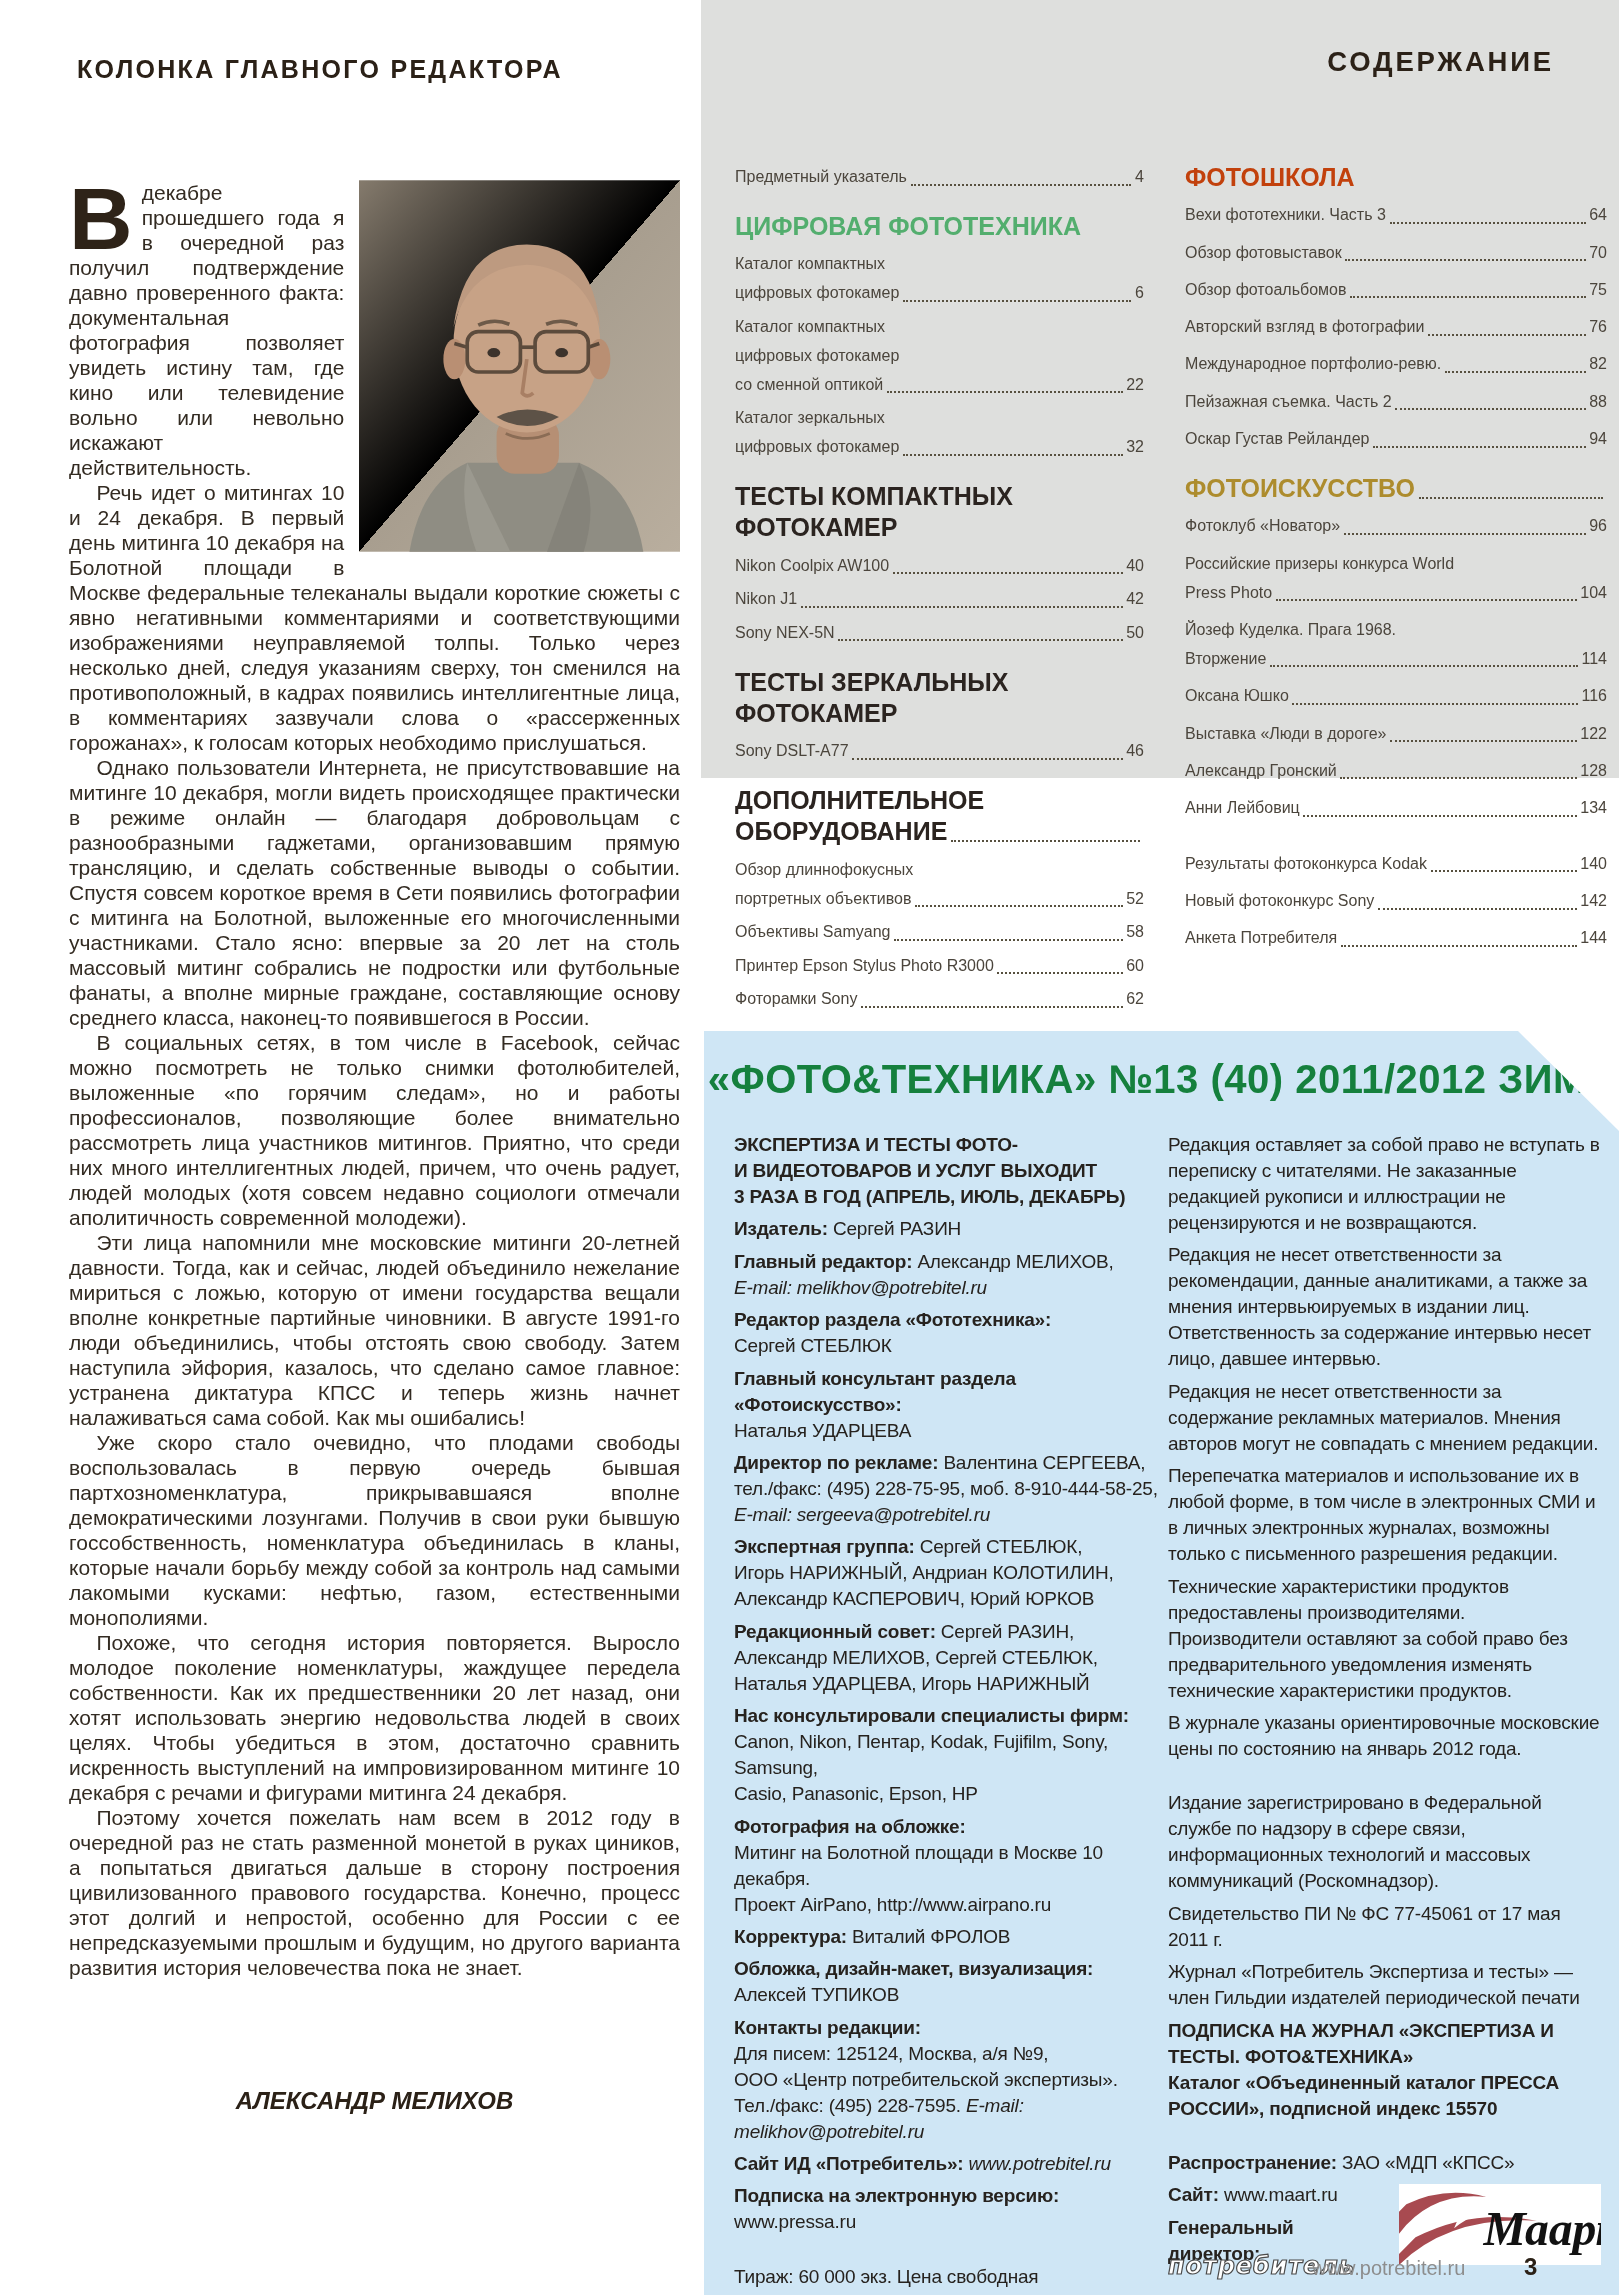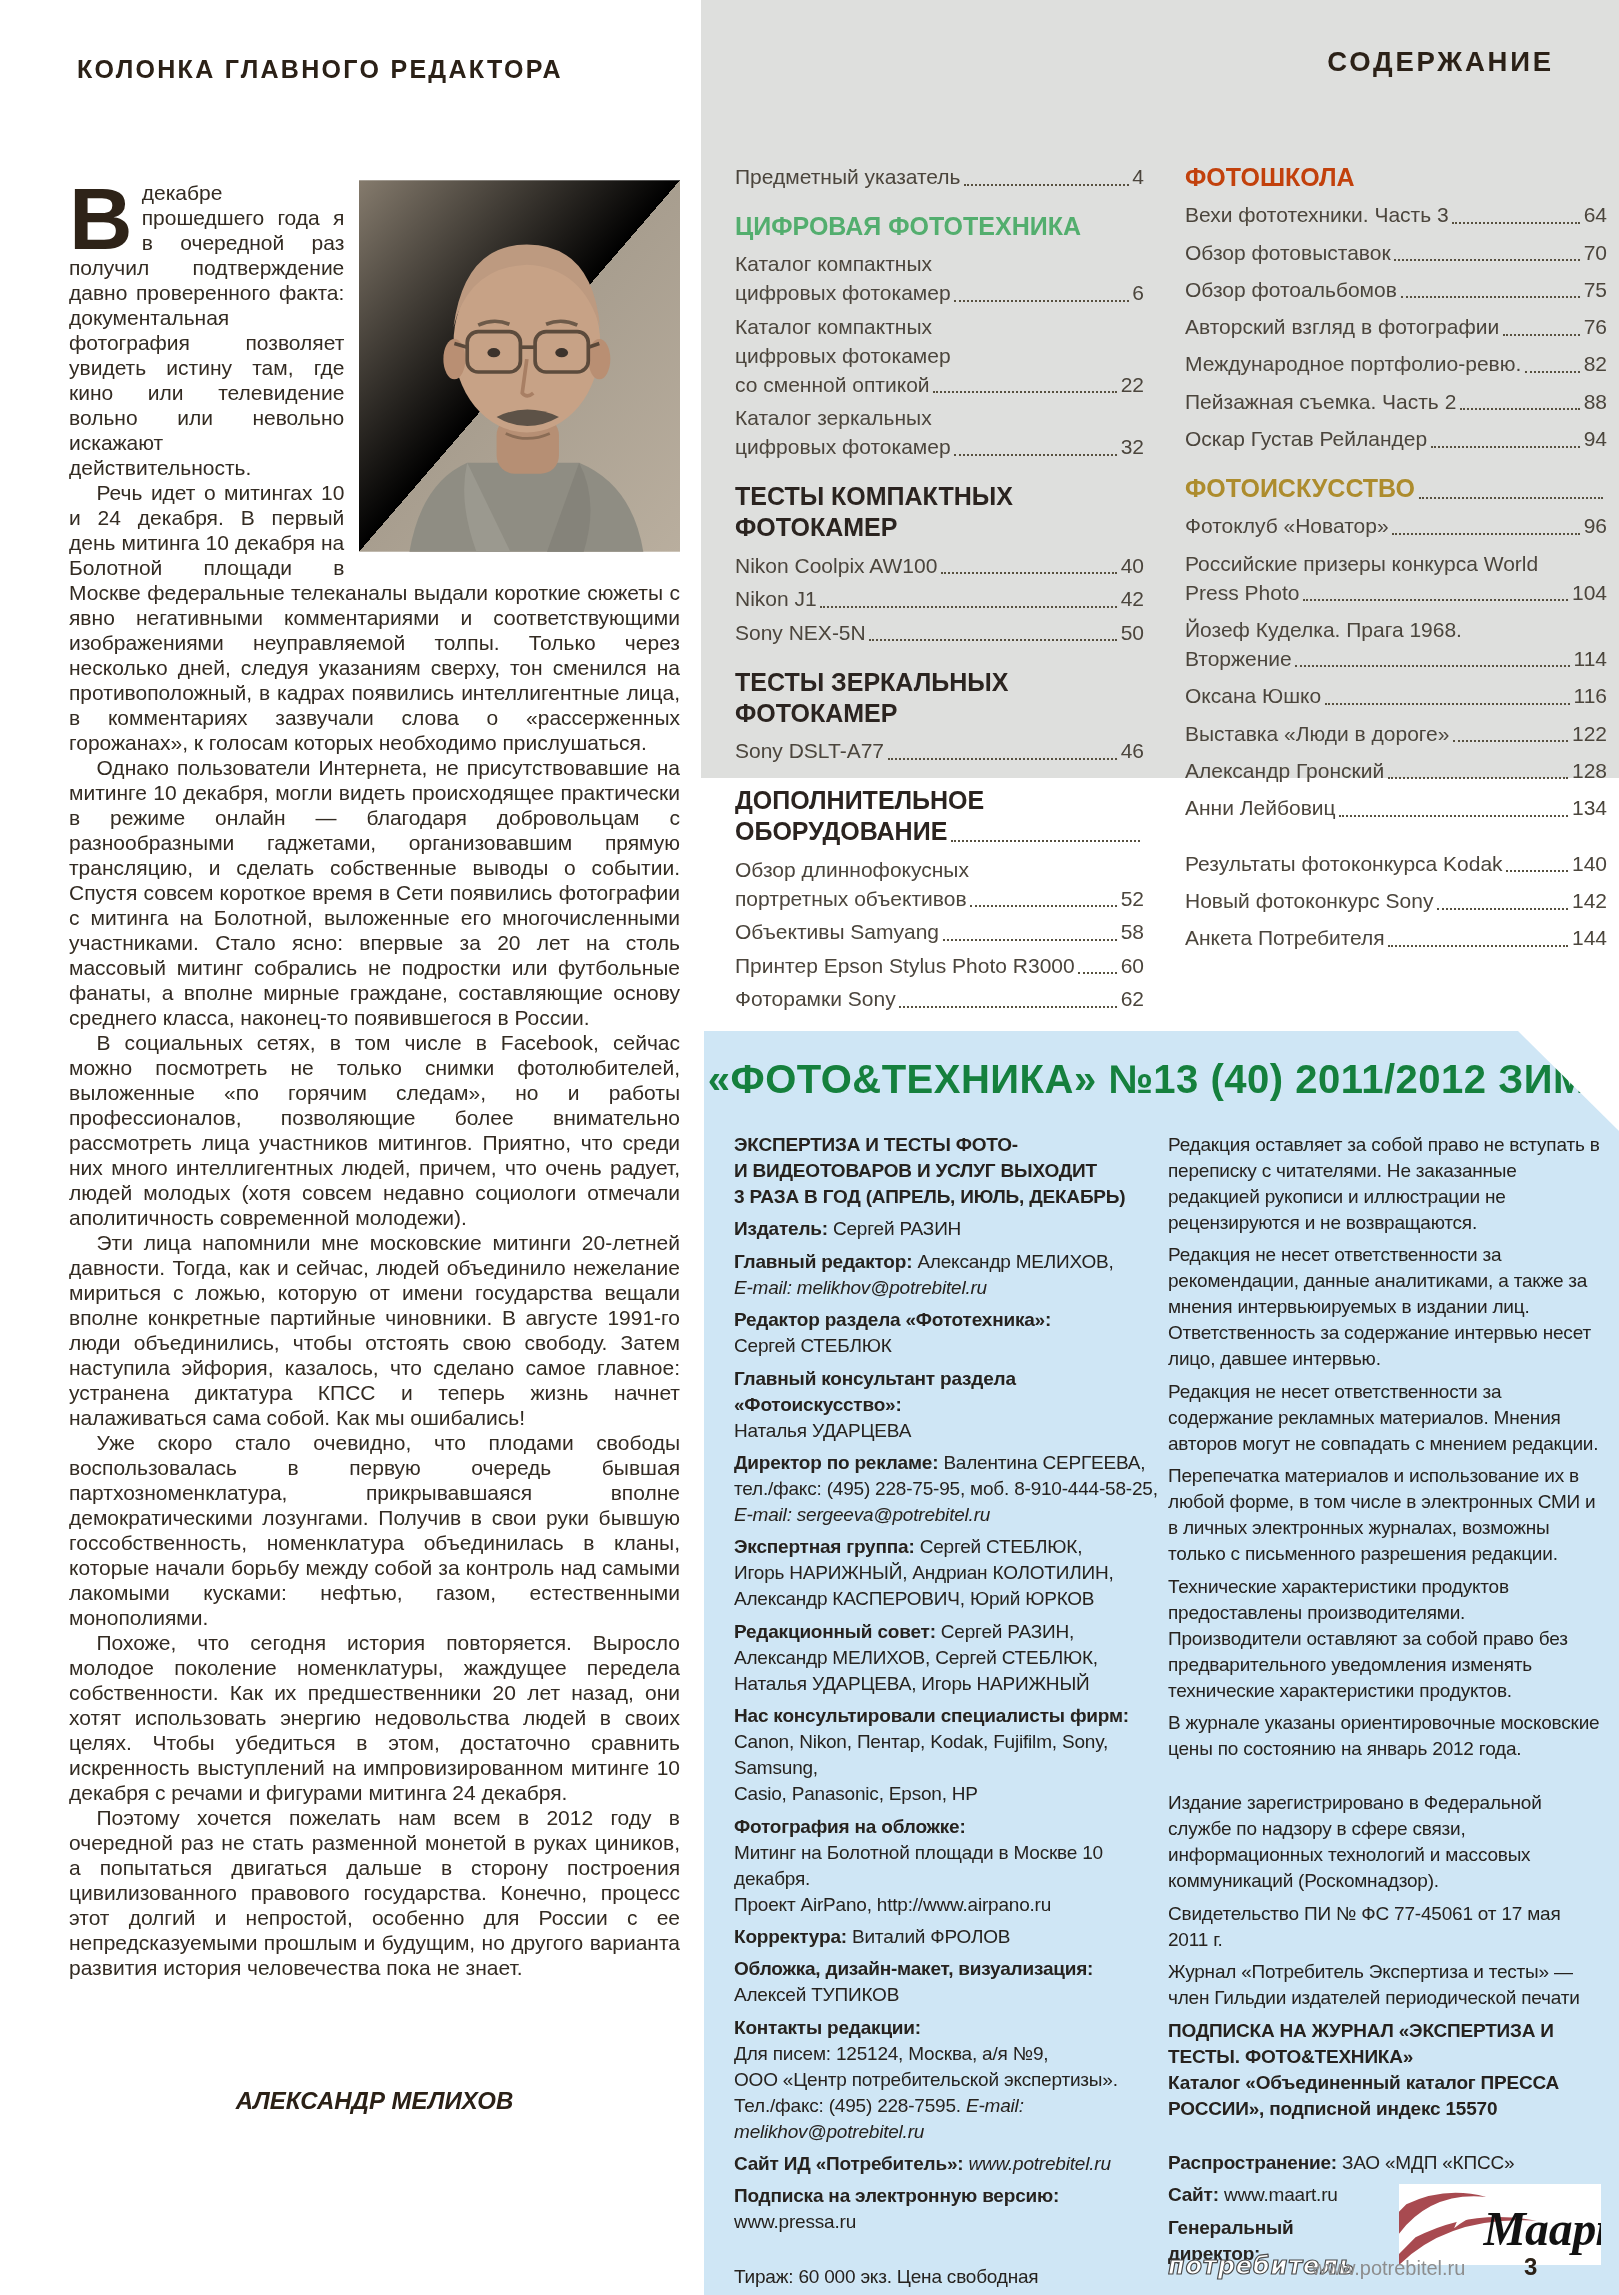--- a/index.html
+++ b/index.html
@@ -18,21 +18,21 @@
   .editorial p.first{text-indent:0;}
   .dropcap{float:left;font-size:88px;line-height:70px;font-weight:bold;color:#2e2318;
            margin:3.7px 9.2px 0 0;}
   .signature{margin-top:108px;text-align:center;font-weight:bold;font-style:italic;
              font-size:24px;color:#2b2117;}
   
   .gray-panel{position:absolute;left:701px;top:0;width:919px;height:778px;background:#dedfdd;}
   .toc-col{position:absolute;top:162px;}
   .toc-col1{left:34px;width:409px;}
   .toc-col2{left:484px;width:422px;}
-  .toc-item{font-size:21px;line-height:29px;color:#4b453c;margin-bottom:4.6px;}
+  .toc-item{font-size:16px;line-height:29px;color:#4b453c;margin-bottom:4.6px;}
   .toc-col2 .toc-item{margin-bottom:8.3px;}
   .toc-row{display:flex;align-items:baseline;}
   .lead{flex:1 1 auto;min-width:9.2px;border-bottom:2.8px dotted #57503f;margin:0 3.7px;
         align-self:flex-end;margin-bottom:5.5px;}
   .toc-page{white-space:nowrap;}
   .toc-heading{font-weight:bold;font-size:25px;line-height:31px;color:#2b2420;
                margin:20px 0 7.3px 0;}
   .toc-heading.first{margin-top:0;}
   .toc-heading.green{color:#53ae6e;}
   .toc-heading.blue{color:#c2410c;}

